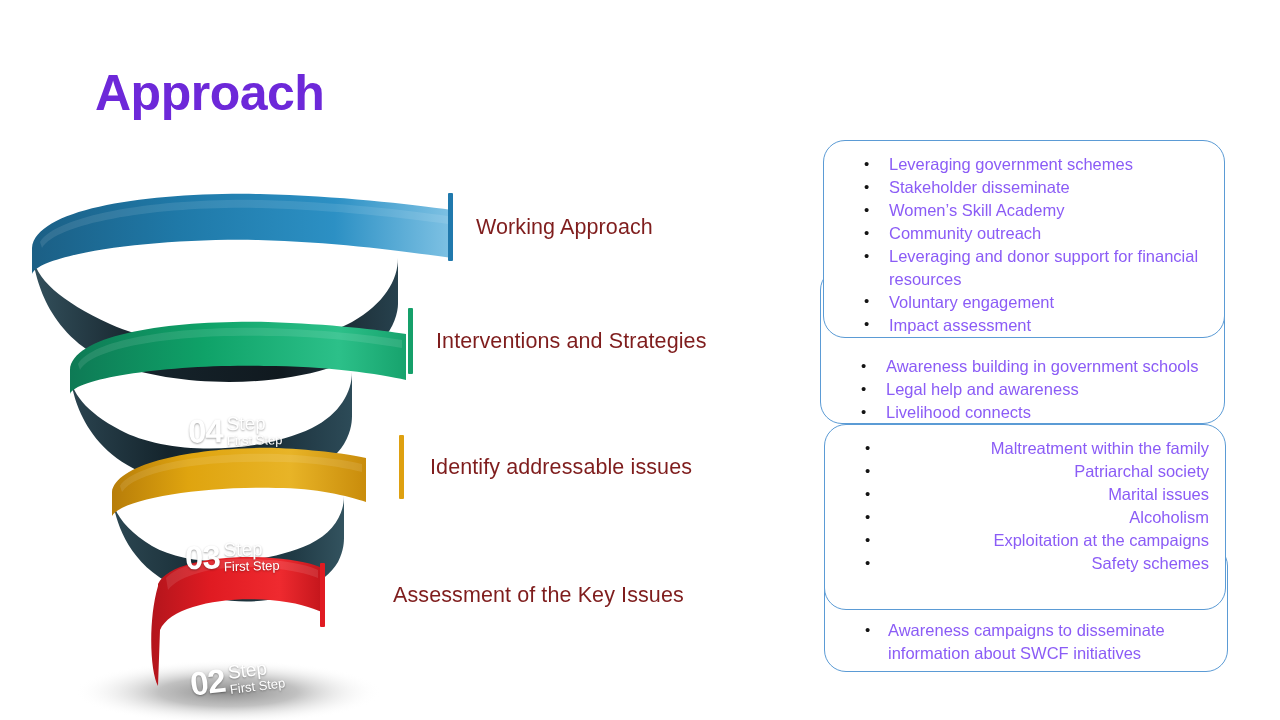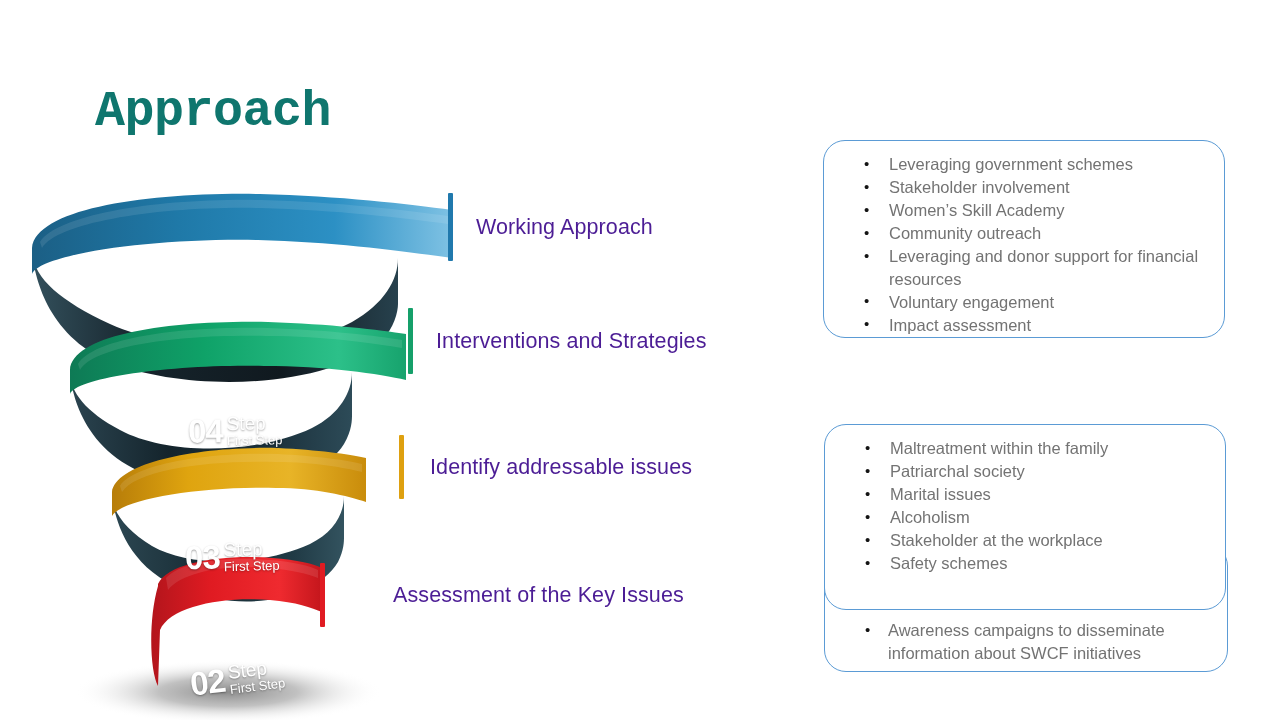--- a/index.html
+++ b/index.html
@@ -14,27 +14,26 @@
     position: relative;
     overflow: hidden;
     font-family: "Liberation Sans", sans-serif;
     color: #000000;
   }
 
   
   #page-title {
     position: absolute;
     left: 95px;
-    top: 84px;
+    top: 66px;
     font-size: 50px;
     font-weight: bold;
     letter-spacing: -0.5px;
-    color: #0f766e;
+    color: #6d28d9;
     line-height: 1.1;
-    font-family: Liberation Mono, monospace;
   }
 
   
   #spiral-graphic {
     position: absolute;
     left: 0px;
     top: 180px;
     width: 470px;
     height: 540px;
   }
@@ -73,21 +72,21 @@
     position: absolute;
     display: flex;
     align-items: center;
   }
   .step-bar {
     width: 5px;
     border-radius: 1px;
   }
   .step-text {
     font-size: 21.5px;
-    color: #4c1d95;
+    color: #7f1d1d;
     white-space: nowrap;
     letter-spacing: 0.1px;
   }
 
   #step-label-4 { left: 448px; top: 193px; }
   #step-label-4 .step-bar { height: 68px; background: #2079ad; }
   #step-label-4 .step-text { margin-left: 23px; }
 
   #step-label-3 { left: 408px; top: 308px; justify-content: flex-end; }
   #step-label-3 .step-bar { height: 66px; background: #15a06a; }
@@ -119,21 +118,21 @@
   }
   .bullet-list {
     margin: 0;
     padding: 0;
     list-style: none;
   }
   .bullet-item {
     position: relative;
     font-size: 16.5px;
     line-height: 22.5px;
-    color: #737373;
+    color: #8b5cf6;
     padding-left: 47px;
     margin: 0 0 0.5px 0;
   }
   .bullet-item::before {
     content: "\2022";
     position: absolute;
     left: 22px;
     top: -0.5px;
     font-size: 15px;
     color: #141414;
@@ -280,35 +279,42 @@
 </div>
 <div class="step-label" id="step-label-1">
   <div class="step-bar" style="background: rgb(224, 27, 34);"></div>
   <div class="step-text">Assessment of the Key Issues</div>
 </div>
 
 <div id="bullet-panel">
   <div class="bullet-box" id="bullet-box-1" style="border-color: rgb(91, 155, 213);">
     <ul class="bullet-list">
         <li class="bullet-item">Leveraging government schemes</li>
-        <li class="bullet-item">Stakeholder involvement</li>
+        <li class="bullet-item">Stakeholder disseminate</li>
         <li class="bullet-item">Women’s Skill Academy</li>
         <li class="bullet-item">Community outreach</li>
         <li class="bullet-item">Leveraging and donor support for financial resources</li>
         <li class="bullet-item">Voluntary engagement</li>
         <li class="bullet-item">Impact assessment</li>
       </ul>
   </div>
-  <div class="bullet-box" id="bullet-box-3" style="border-color: rgb(91, 155, 213);">
+  <div class="bullet-box" id="bullet-box-2" style="border-color: rgb(91, 155, 213);">
+    <ul class="bullet-list">
+        <li class="bullet-item">Awareness building in government schools</li>
+        <li class="bullet-item">Legal help and awareness</li>
+        <li class="bullet-item">Livelihood connects</li>
+      </ul>
+  </div>
+  <div class="bullet-box" id="bullet-box-3" style="border-color: rgb(91, 155, 213); text-align: right;">
     <ul class="bullet-list">
         <li class="bullet-item">Maltreatment within the family</li>
         <li class="bullet-item">Patriarchal society</li>
         <li class="bullet-item">Marital issues</li>
         <li class="bullet-item">Alcoholism</li>
-        <li class="bullet-item">Stakeholder at the workplace</li>
+        <li class="bullet-item">Exploitation at the campaigns</li>
         <li class="bullet-item">Safety schemes</li>
       </ul>
   </div>
   <div class="bullet-box" id="bullet-box-4" style="border-color: rgb(91, 155, 213);">
     <ul class="bullet-list">
         <li class="bullet-item">Awareness campaigns to disseminate information about SWCF initiatives</li>
       </ul>
   </div>
 </div>
 

